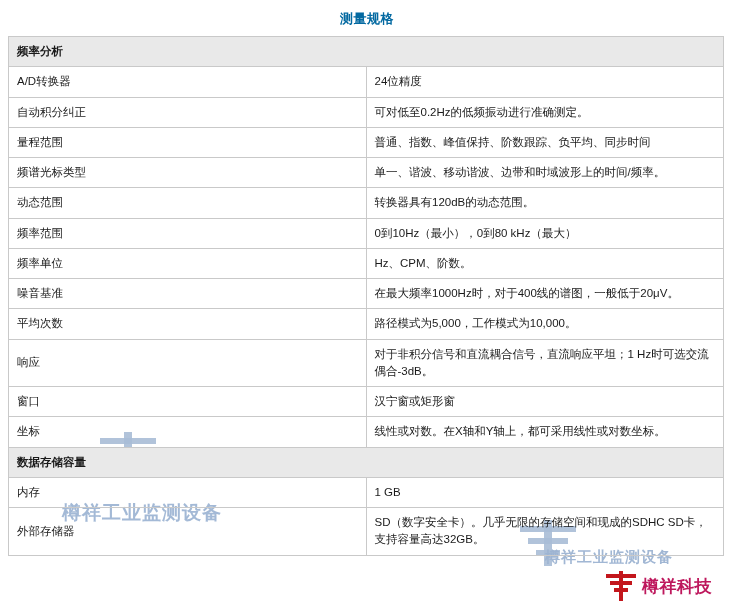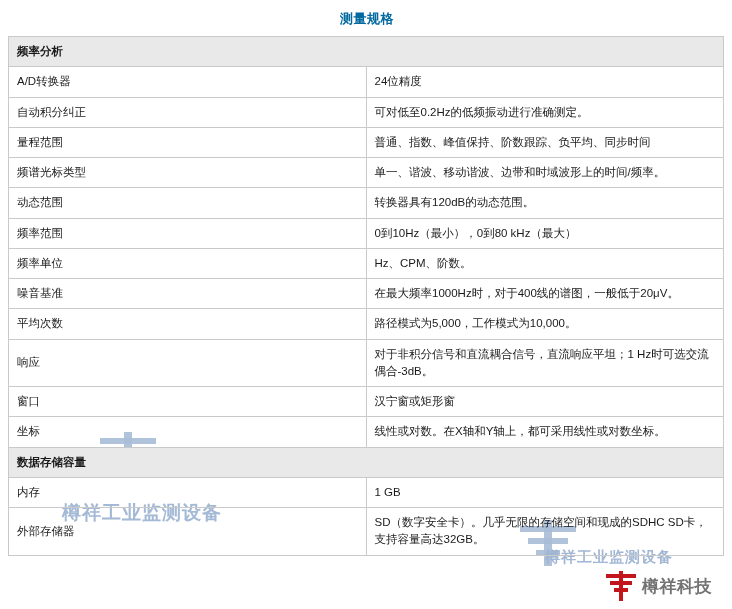--- a/index.html
+++ b/index.html
@@ -105,21 +105,21 @@
     height: 30px;
     position: relative;
   }
   .brand-mark span {
     position: absolute;
     background: #c3161c;
   }
   .brand-text {
     font-size: 17px;
     font-weight: bold;
-    color: #737373;
+    color: #be185d;
     letter-spacing: 0.5px;
   }
 </style>
 </head>
 <body>
 
 <div class="page">
 
   <div class="wm wm1">
     <div class="wm-logo-shape">

